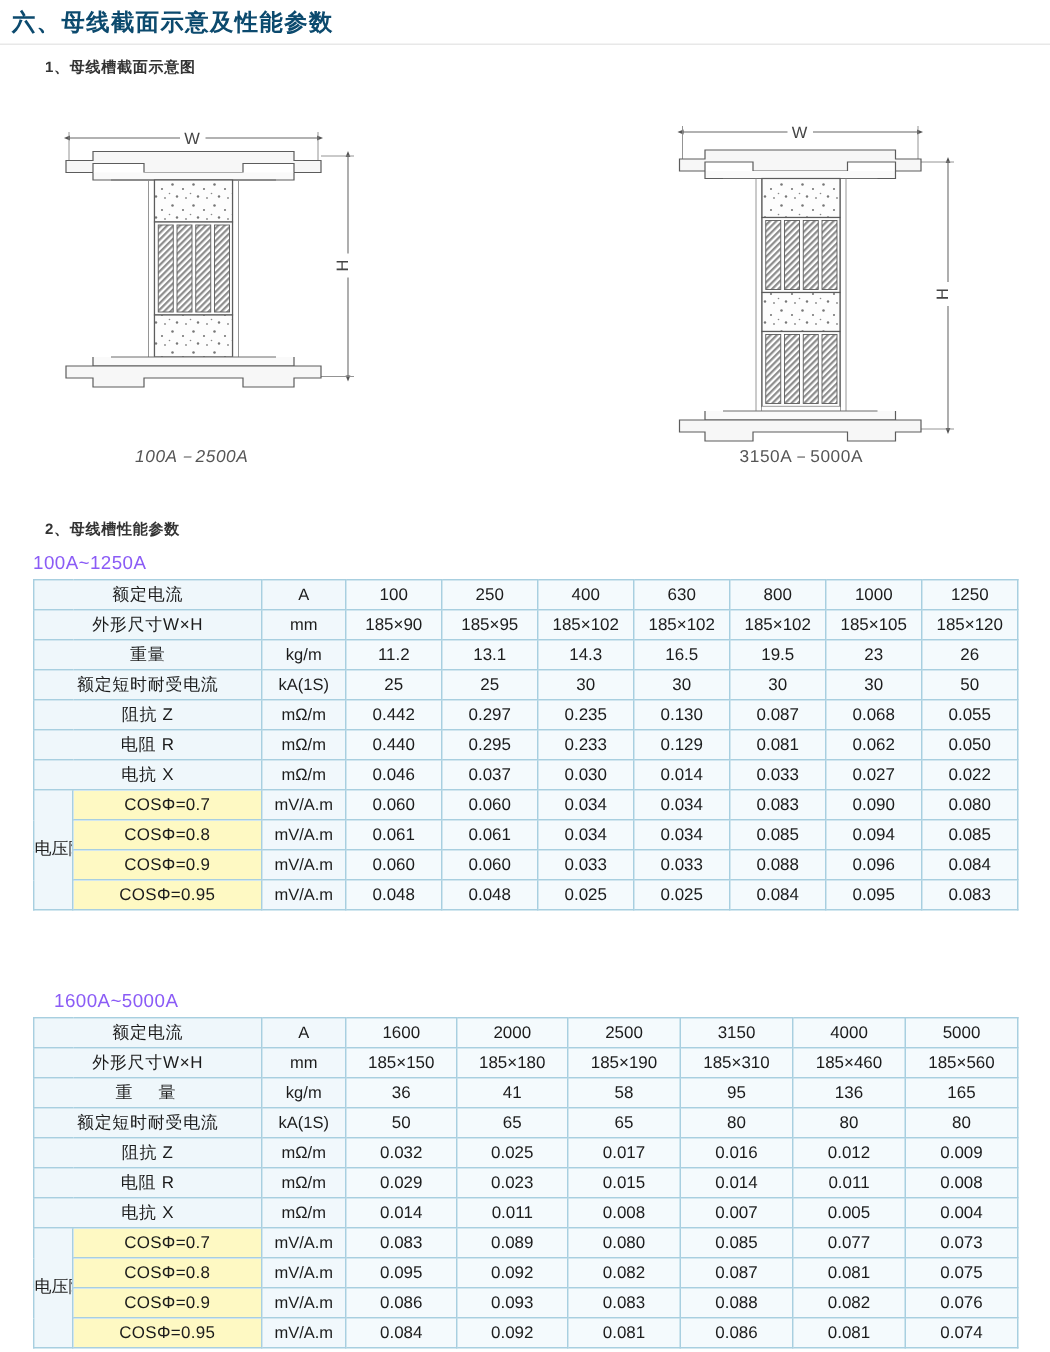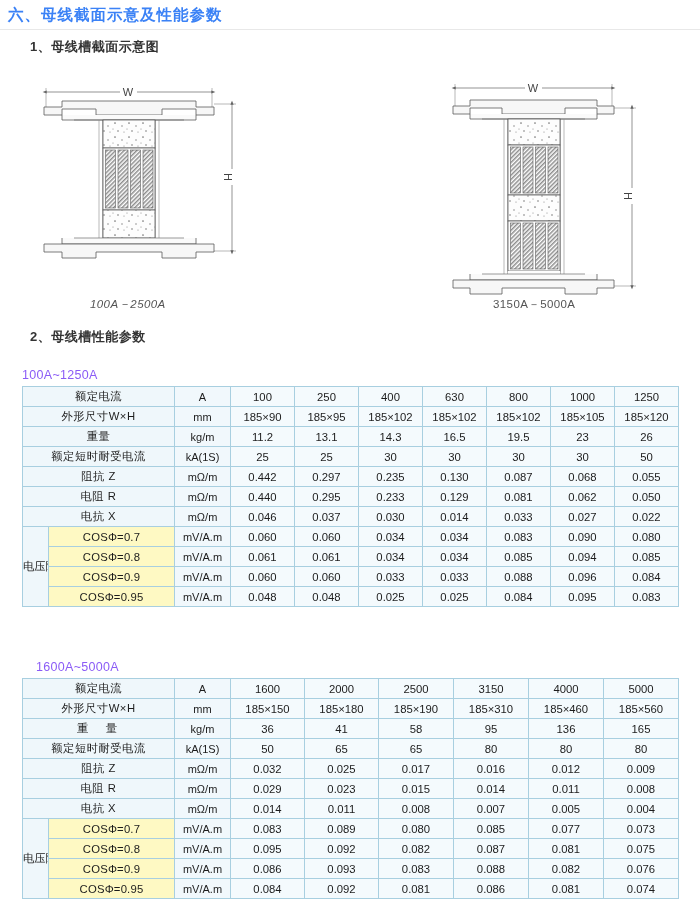--- a/index.html
+++ b/index.html
@@ -16,36 +16,36 @@
     overflow: hidden;
   }
 
   
   .section-title {
     position: absolute;
     left: 8px;
     top: 5px;
     font-size: 15.5px;
     font-weight: bold;
-    color: #3b82f6;
+    color: #0c4a6e;
     letter-spacing: 1px;
     white-space: nowrap;
   }
   .title-rule {
     position: absolute;
     left: 0px;
     top: 29px;
     width: 700px;
     height: 1px;
     background: #e8e8e8;
   }
 
   .sub-heading {
     position: absolute;
-    font-size: 13px;
+    font-size: 10px;
     font-weight: bold;
     color: #333;
     white-space: nowrap;
     letter-spacing: .5px;
   }
   .range-heading {
     position: absolute;
     font-size: 12.5px;
     color: #8b5cf6;
     white-space: nowrap;
@@ -254,21 +254,21 @@
     </g>
 
     <text x="533" y="56" font-family="Liberation Sans, sans-serif" font-size="11" fill="#444" text-anchor="middle" stroke="none">W</text>
     <text x="632" y="160" font-family="Liberation Sans, sans-serif" font-size="11" fill="#444" text-anchor="middle" stroke="none" transform="rotate(-90 632 160)">H</text>
   </svg>
 </div>
 
 <div class="dia-caption" style="left:90px; top:297px;font-style:italic;">100A－2500A</div>
 <div class="dia-caption" style="left:493px; top:297px;text-align:right;">3150A－5000A</div>
 
-<div class="sub-heading" style="left:30px; top:328px;">2、母线槽性能参数</div>
+<div class="sub-heading" style="left:30px; top:346px;">2、母线槽性能参数</div>
 
 <div class="range-heading" style="left:22px; top:368px;">100A~1250A</div>
 <div class="tbl-wrap" style="top:386px;">
   <table class="spec">
     <colgroup>
       <col style="width:26px">
         <col style="width:126px">
         <col style="width:56px">
       <col style="width:64px">
         <col style="width:64px">

